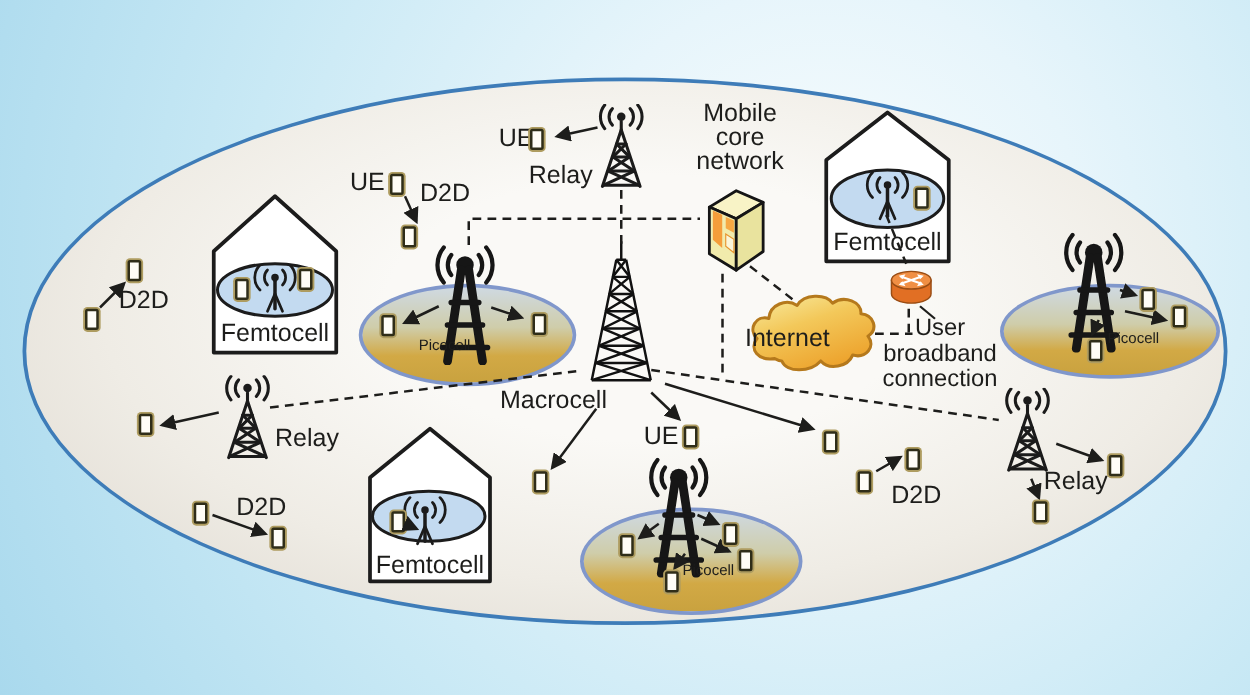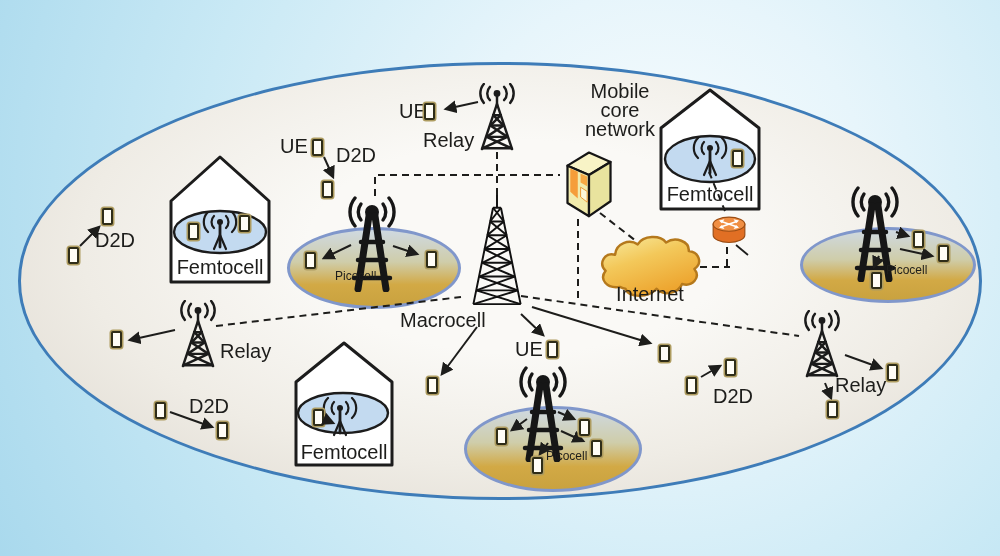--- a/index.html
+++ b/index.html
@@ -23,21 +23,21 @@
     border:2px solid #2f2d18;border-radius:2px;
     box-shadow:0 0 0 1.5px #ae9c60;z-index:5;
   }
   .lbl{position:absolute;font-size:20px;line-height:1.05;white-space:nowrap;z-index:5;}
   .lbl-sm{font-size:12px;}
   .multiline{position:absolute;text-align:center;z-index:5;font-size:20px;line-height:19px;}
   .multiline span{display:block;}
   .femto{position:absolute;z-index:3;}
   .femto .femto-lbl{position:absolute;width:100%;text-align:center;font-size:20px;z-index:5;}
   .femto svg{position:absolute;left:0;top:0;}
-  .internet-lbl{position:absolute;text-align:center;font-size:20px;z-index:5;margin-top:23px;}
+  .internet-lbl{position:absolute;text-align:left;font-size:20px;z-index:5;}
   .ub-lines{font-size:19px;line-height:20.5px;}
 </style>
 </head>
 <body>
 
 <div id="scene">
 
   <svg width="0" height="0" style="position:absolute" aria-hidden="true">
     <defs>
       <marker id="ah" viewBox="0 0 10 10" refX="8" refY="5" markerWidth="6.5" markerHeight="6.5" orient="auto-start-reverse">
@@ -183,37 +183,42 @@
 
   <svg class="icon" style="left:462px;top:192px;width:70px;height:120px" viewBox="0 0 70 122">
       <use href="#macro-tower"></use>
     </svg>
   <span class="lbl" style="left:400px;top:310px">Macrocell</span>
   <div class="phone" style="left:427px;top:377px"></div>
   <span class="lbl" style="left:515px;top:339px">UE</span>
   <div class="phone" style="left:547px;top:341px"></div>
   <div class="phone" style="left:659px;top:345px"></div>
 
-  <div class="multiline" style="left:570px;top:82px;width:100px">
+  <div class="multiline" style="left:542px;top:82px;width:100px">
     <span>Mobile</span>
     <span>core</span>
     <span>network</span>
   </div>
   <svg class="icon" style="left:560px;top:146px;width:58px;height:73px" viewBox="0 0 62 78">
       <use href="#server-box"></use>
     </svg>
 
   <svg class="icon" style="left:596px;top:234px;width:108px;height:68px" viewBox="0 0 112 72">
       <use href="#cloud-shape"></use>
     </svg>
   <span class="internet-lbl" style="left:596px;top:260px;width:108px">Internet</span>
 
   <svg class="icon" style="left:709px;top:213px;width:40px;height:34px" viewBox="0 0 48 40">
       <use href="#router-shape"></use>
     </svg>
+  <div class="multiline ub-lines" style="left:700px;top:253px;width:104px">
+    <span>User</span>
+    <span>broadband</span>
+    <span>connection</span>
+  </div>
 
   <div class="femto" style="left:168px;top:153px;width:104px;height:132px">
     <svg width="104" height="132" viewBox="0 0 104 132">
       <polygon points="3,48 52,4 101,48 101,129 3,129" fill="#ffffff" stroke="#1c1c1c" stroke-width="3" stroke-linejoin="round"></polygon>
       <ellipse cx="52" cy="79" rx="46" ry="21" fill="#c3daf0" stroke="#1c1c1c" stroke-width="2.4"></ellipse>
       <use href="#femto-antenna" x="22" y="58" width="60" height="42"></use>
     </svg>
     <div class="phone" style="left:20px;top:70px"></div>
     <div class="phone" style="left:71px;top:62px"></div>
     <span class="femto-lbl" style="top:103px">Femtocell</span>

